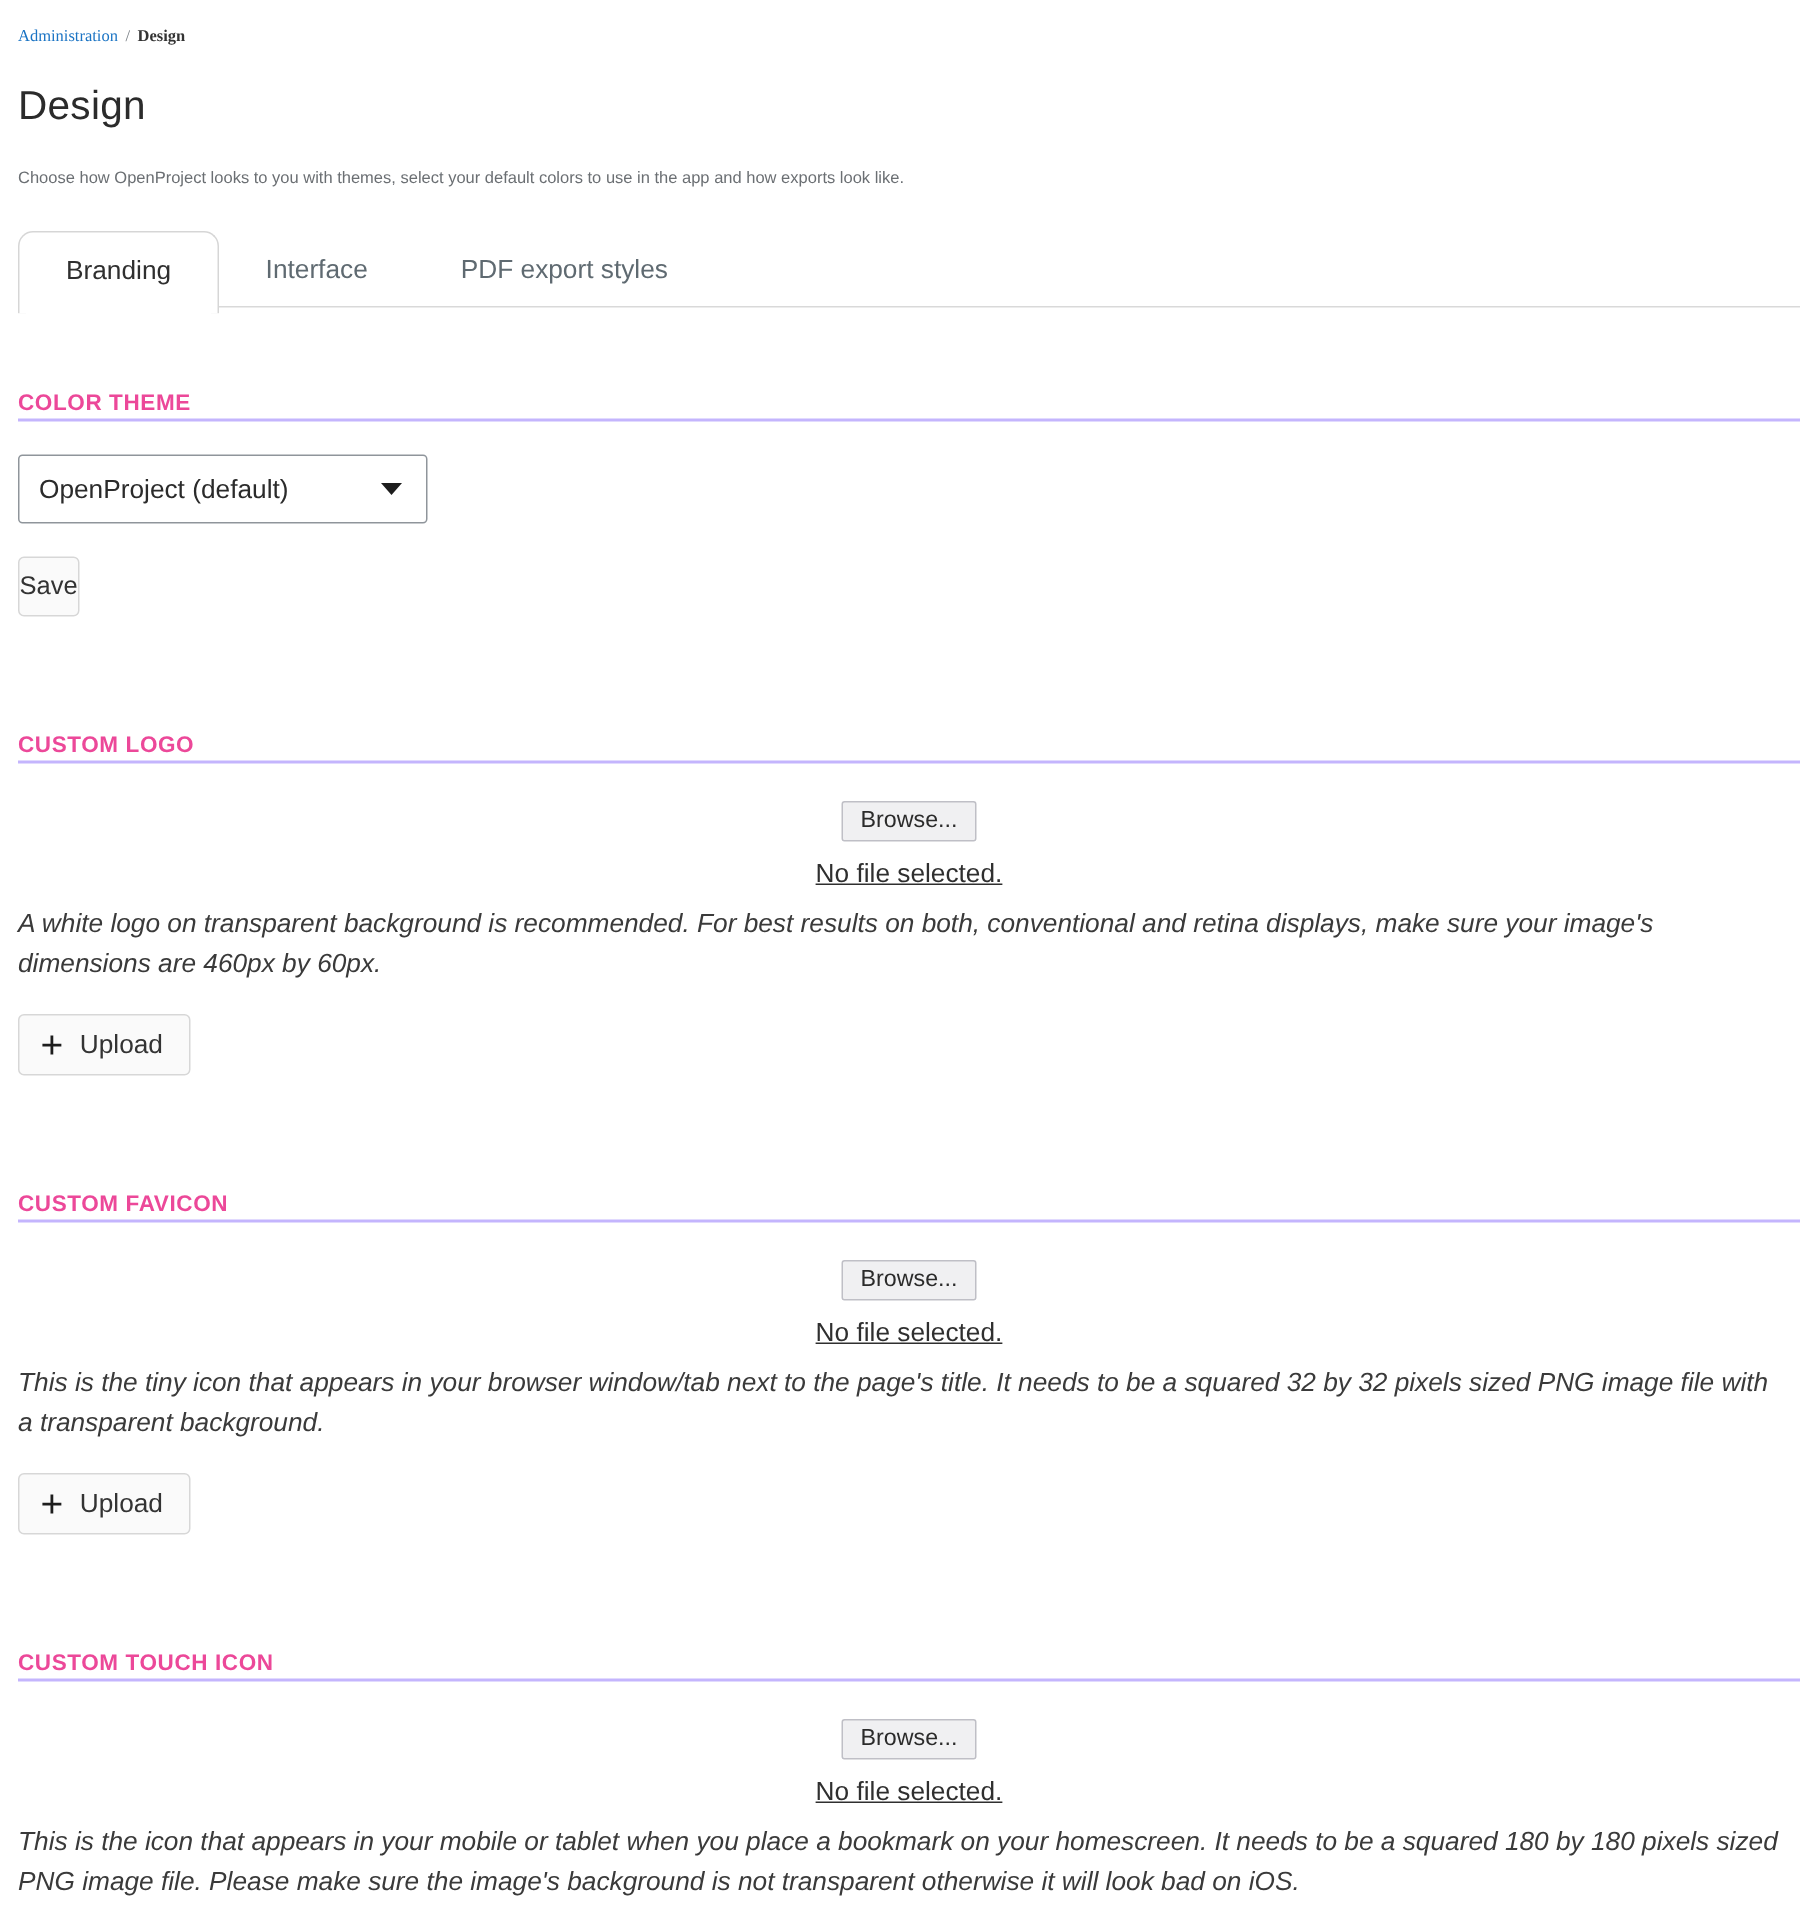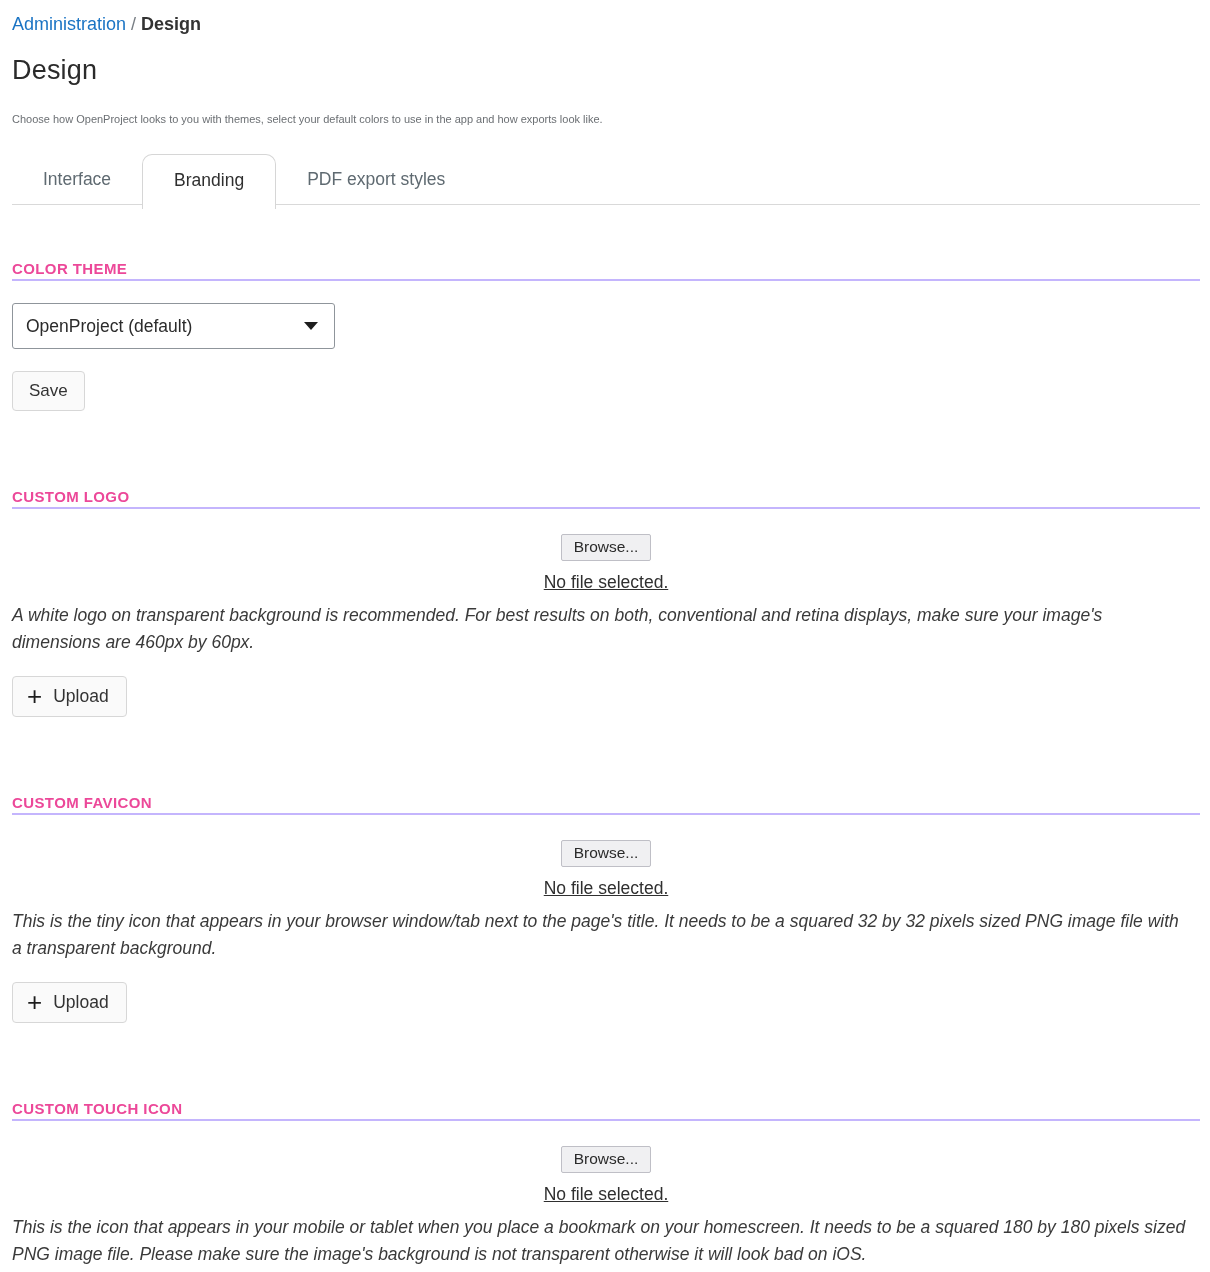--- a/index.html
+++ b/index.html
@@ -10,21 +10,21 @@
     -webkit-font-smoothing: antialiased;
   }
   .page {
     width: 1210px;
     height: 1272px;
     padding: 14px 10px 0 12px;
     overflow: hidden;
   }
 
   
-  .breadcrumb { font-size: 18px; line-height: 20px; }
+  .breadcrumb { font-size: 11px; line-height: 20px; font-family: Liberation Serif, serif; }
   .breadcrumb a {
     color: #1b74c4;
     text-decoration: none;
     cursor: pointer;
   }
   .breadcrumb .sep { color: #777d83; margin: 0 5px; }
   .breadcrumb .current { color: #333333; font-weight: 700; }
 
   
   .page-title {
@@ -79,21 +79,21 @@
     letter-spacing: 0.4px;
     padding-bottom: 2px;
     border-bottom: 2px solid #c4b5fd;
   }
   .mt-colortheme { margin-top: 55px; }
   .mt-section    { margin-top: 77px; }
 
   
   .theme-select {
     margin-top: 22px;
-    width: 323px;
+    width: 273px;
     height: 46px;
     border: 1px solid #8f959b;
     border-radius: 3px;
     background: #ffffff;
     display: flex;
     align-items: center;
     justify-content: space-between;
     padding: 0 16px 0 13px;
     font-size: 17.5px;
     color: #2b2b2b;
@@ -112,21 +112,21 @@
     align-items: center;
     background: #fafafa;
     border: 1px solid #d7d7d7;
     border-radius: 4px;
     color: #333333;
     cursor: pointer;
     font-family: inherit;
   }
   .save-btn {
     margin-top: 22px;
-    padding: 9px 16px;
+    padding: 9px 0;
     font-size: 17px;
   }
   .upload-btn {
     margin-top: 20px;
     padding: 8px 17px 9px 14px;
     font-size: 17.5px;
     gap: 11px;
   }
   .plus-icon {
     font-size: 26px;
@@ -170,22 +170,22 @@
 <div class="page">
 
   <nav class="breadcrumb">
     <a>Administration</a><span class="sep">/</span><span class="current">Design</span>
   </nav>
 
   <h1 class="page-title">Design</h1>
   <p class="page-desc">Choose how OpenProject looks to you with themes, select your default colors to use in the app and how exports look like.</p>
 
   <div class="tab-bar">
+    <div class="tab active">Branding</div>
     <div class="tab">Interface</div>
-    <div class="tab active">Branding</div>
     <div class="tab">PDF export styles</div>
   </div>
 
   <section>
     <h2 class="section-heading mt-colortheme">COLOR THEME</h2>
 
     <div class="theme-select">
       <span>OpenProject (default)</span>
       <span class="caret-down"></span>
     </div>

